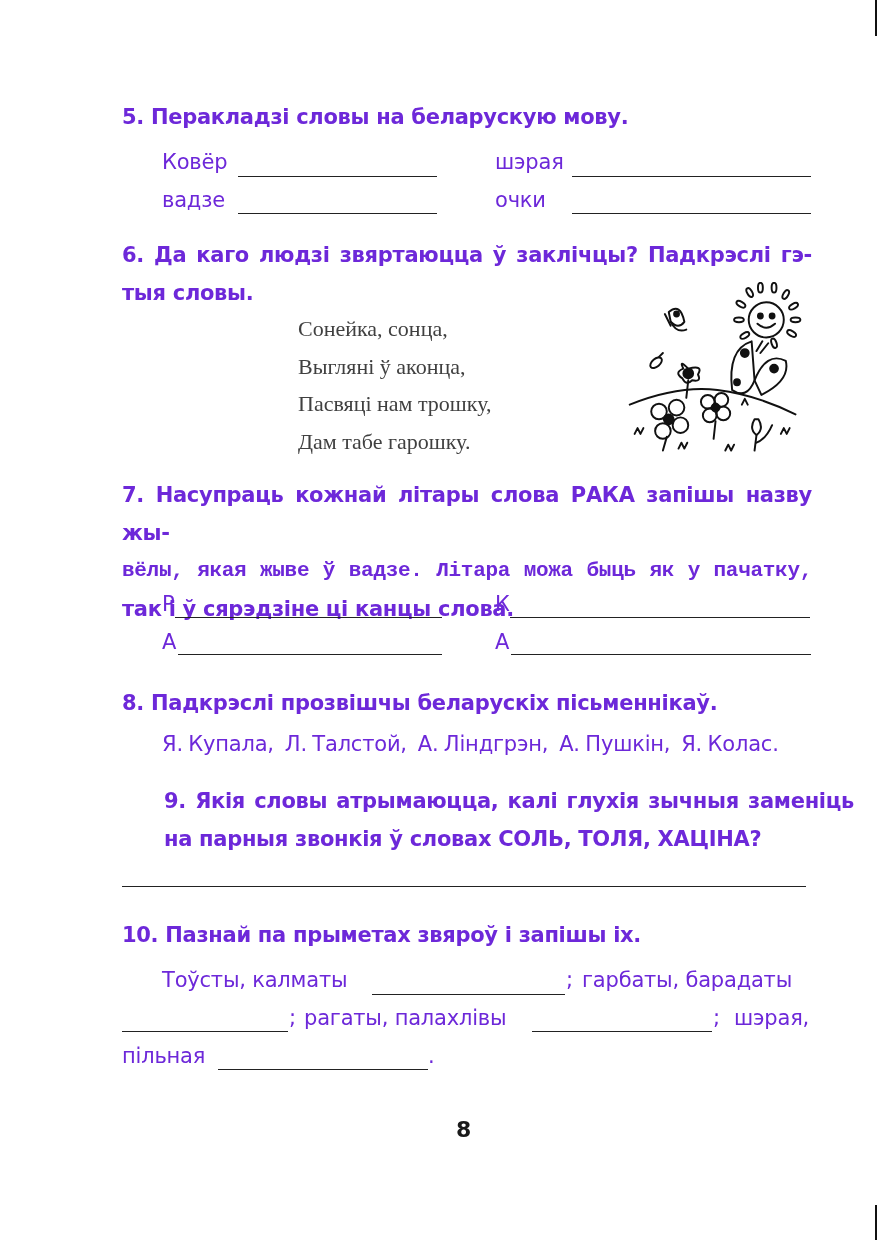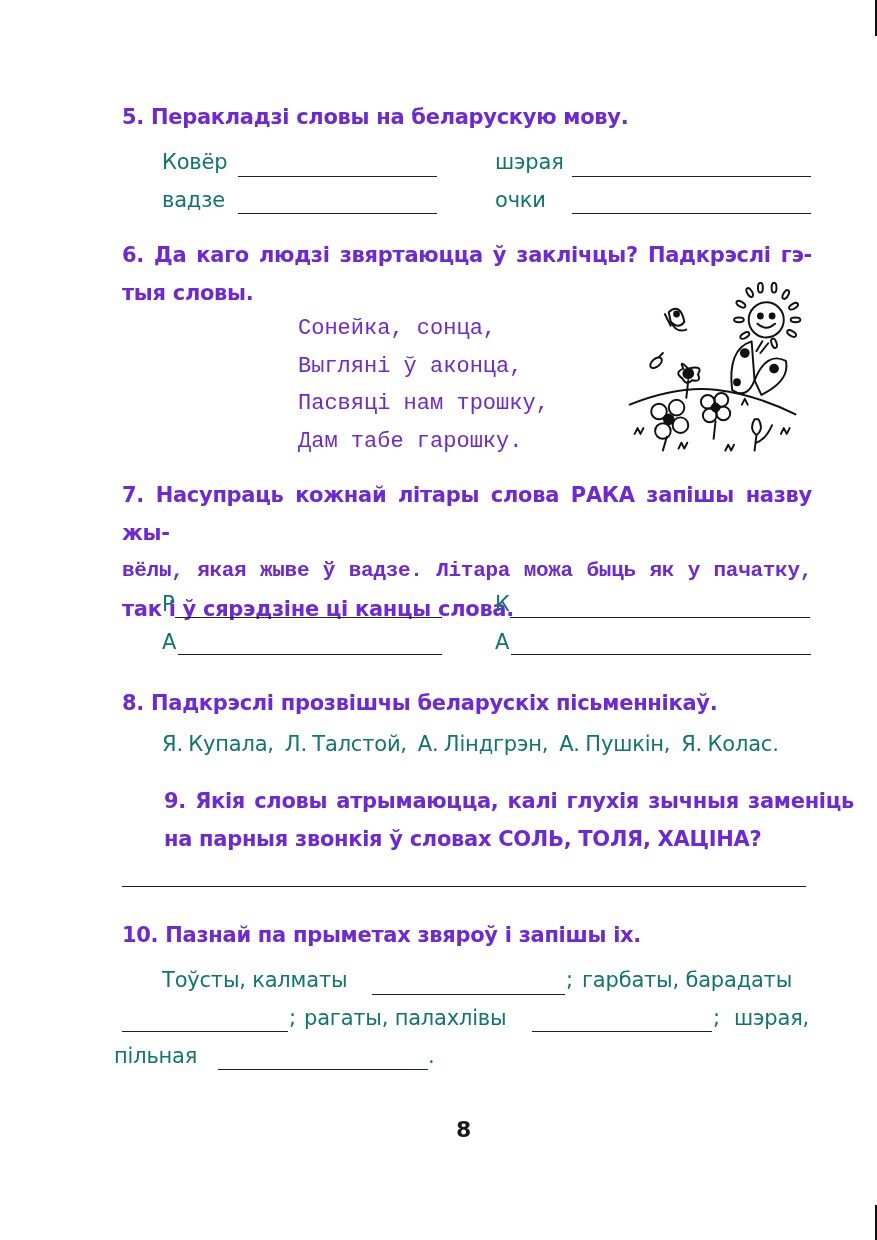--- a/index.html
+++ b/index.html
@@ -12,25 +12,25 @@
   .crop-bottom { position: absolute; left: 875px; top: 1205px; width: 2px; height: 35px; background: #111; }
 
   .task-title {
     position: absolute; left: 122px; width: 690px;
     font-weight: bold; font-size: 21px; line-height: 38px; letter-spacing: -0.3px;
     color: #6d28d9;
   }
   .justify { text-align: justify; }
   .justify-last { text-align: justify; text-align-last: left; }
 
-  .body-text { position: absolute; font-size: 21px; color: #0f766e; letter-spacing: -0.2px; }
+  .body-text { position: absolute; font-size: 21px; color: #6d28d9; letter-spacing: -0.2px; }
 
   .fill-line { position: absolute; height: 0; border-bottom: 1.5px solid #222; }
 
-  .poem { position: absolute; left: 298px; top: 310px; font-family: Liberation Mono, monospace; font-size: 22px; line-height: 37.5px; color: #6d28d9; }
+  .poem { position: absolute; left: 298px; top: 310px; font-family: Liberation Serif, serif; font-size: 22px; line-height: 37.5px; color: #404040; }
   .poem div { white-space: nowrap; }
 
   .illustration { position: absolute; left: 620px; top: 282px; width: 195px; height: 182px; }
 
   .page-number { position: absolute; left: 456px; top: 1117px; font-weight: bold; font-size: 22px; color: #1a1a1a; }
 </style>
 </head>
 <body>
 
 <div class="crop-top"></div>
@@ -172,19 +172,19 @@
 <div class="body-text" style="left:566px; top:968px;">;</div>
 <div class="body-text" style="left:582px; top:968px;">гарбаты, барадаты</div>
 
 <div class="fill-line" style="left:122px; top:1031px; width:166px;"></div>
 <div class="body-text" style="left:289px; top:1006px;">;</div>
 <div class="body-text" style="left:304px; top:1006px;">рагаты, палахлівы</div>
 <div class="fill-line" style="left:532px; top:1031px; width:180px;"></div>
 <div class="body-text" style="left:713px; top:1006px;">;</div>
 <div class="body-text" style="left:734px; top:1006px;">шэрая,</div>
 
-<div class="body-text" style="left:114px; top:1044px;">пільная</div>
+<div class="body-text" style="left:122px; top:1044px;">пільная</div>
 <div class="fill-line" style="left:218px; top:1069px; width:210px;"></div>
 <div class="body-text" style="left:428px; top:1044px;">.</div>
 
 <div class="page-number">8</div>
 
 <div class="crop-bottom"></div>
 
 </body></html>

